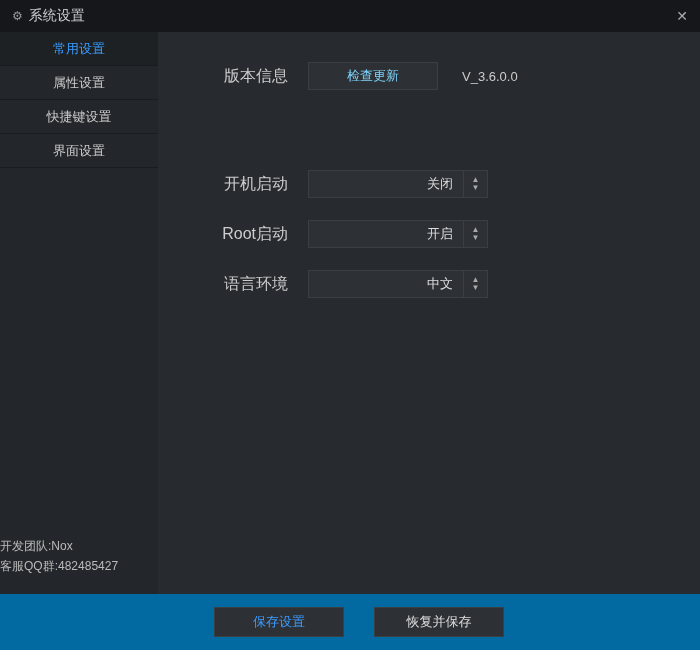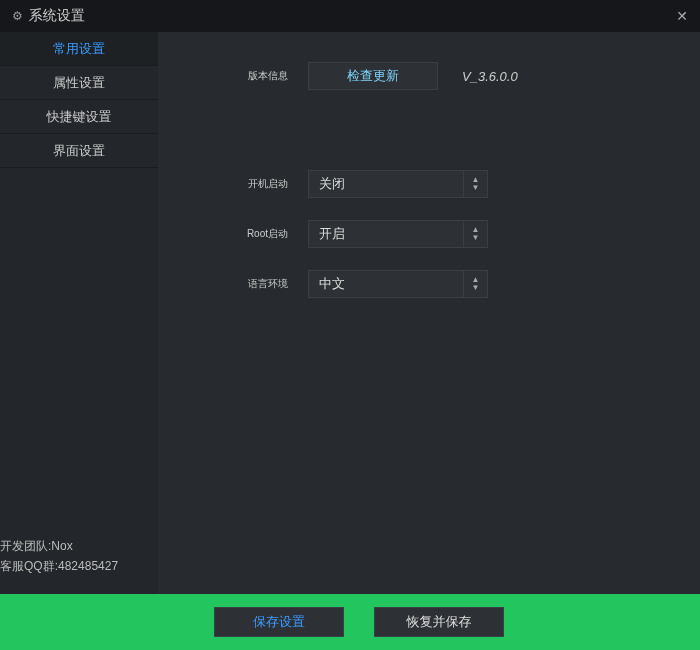--- a/index.html
+++ b/index.html
@@ -97,78 +97,78 @@
     }
     
     .row.version {
       margin-bottom: 80px;
     }
     
     .label {
       width: 90px;
       text-align: right;
       color: #ccc;
-      font-size: 10px;
+      font-size: 16px;
       margin-right: 20px;
     }
     
     .check-update-btn {
       width: 130px;
       height: 28px;
       background: #2d3135;
       border: 1px solid #3a3f44;
       color: #7dd3fc;
       font-size: 13px;
       display: flex;
       align-items: center;
       justify-content: center;
       cursor: pointer;
     }
     
     .version-text {
       color: #ccc;
       font-size: 13px;
       margin-left: 24px;
-      font-style: italic;
     }
     
     .dropdown {
       width: 180px;
       height: 28px;
       background: #2d3135;
       border: 1px solid #3a3f44;
       display: flex;
       align-items: center;
       position: relative;
       cursor: pointer;
     }
     
     .dropdown-value {
       flex: 1;
       padding: 0 10px;
       color: #ddd;
       font-size: 13px;
+      text-align: right;
     }
     
     .dropdown-arrows {
       width: 24px;
       height: 100%;
       border-left: 1px solid #3a3f44;
       display: flex;
       flex-direction: column;
       align-items: center;
       justify-content: center;
       color: #aaa;
       font-size: 8px;
       line-height: 8px;
     }
     
     .footer {
       height: 56px;
-      background: #22c55e;
+      background: #0369a1;
       display: flex;
       align-items: center;
       justify-content: center;
       gap: 30px;
       padding-left: 18px;
     }
     
     .footer-btn {
       width: 130px;
       height: 30px;

